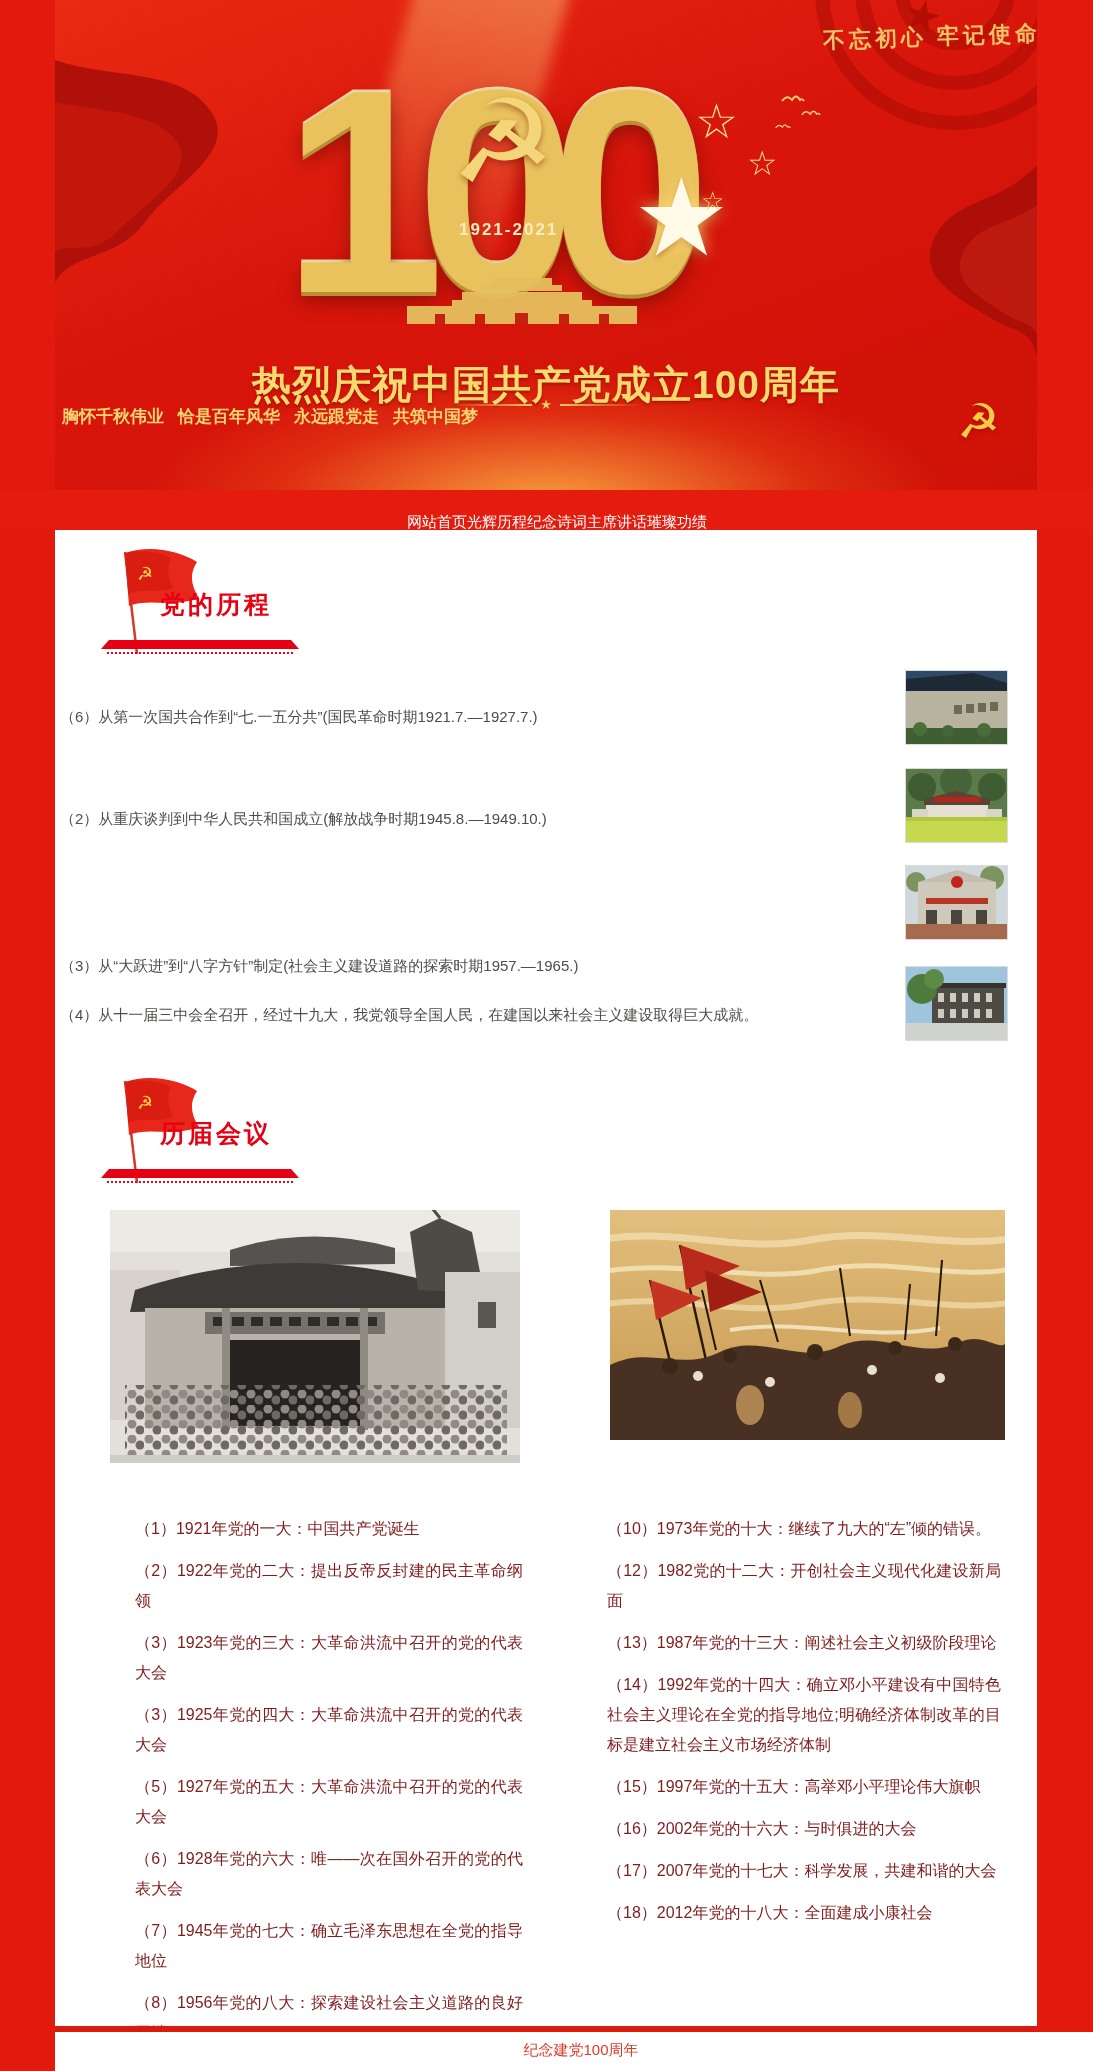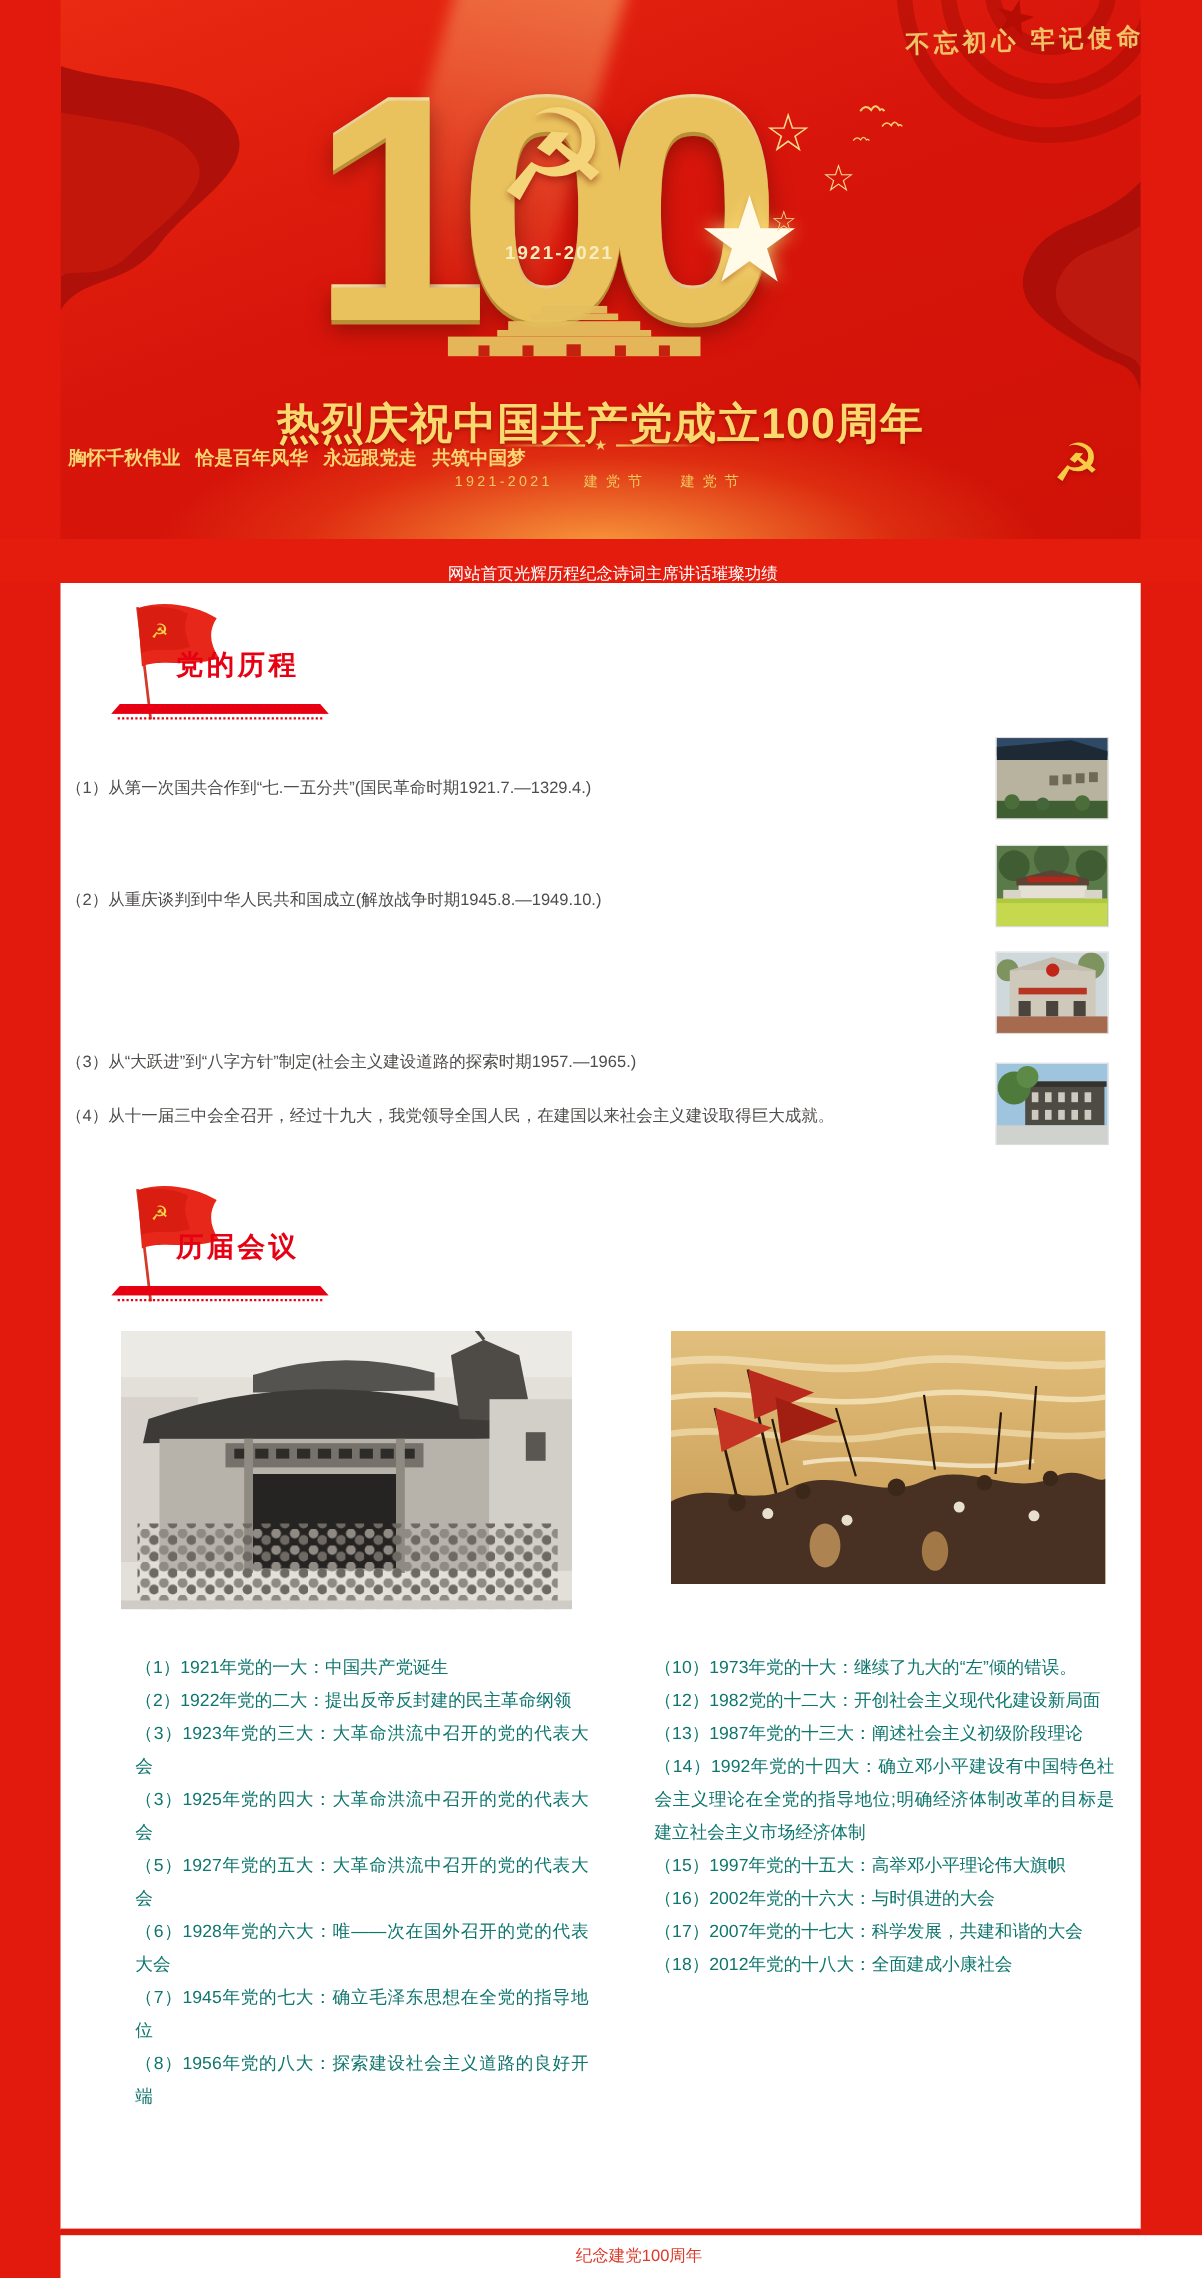--- a/index.html
+++ b/index.html
@@ -112,21 +112,21 @@
     border-top:2px dotted #e60012;
   }
   .hist-item {
     position:absolute; left:5px; width:830px;
     font-size:15px; line-height:21px; color:#4f4d4b;
   }
   .thumb { position:absolute; left:850px; width:103px; height:75px; border:1px solid #dcdcdc; background:#fff; }
   .thumb svg { display:block; }
   .photo { position:absolute; background:#eee; }
   .congress-col { position:absolute; text-align:justify; }
-  .congress-col p { margin:0; font-size:16px; line-height:30px; color:#0f766e; }
+  .congress-col p { margin:12px; font-size:16px; line-height:30px; color:#7f1d1d; }
   
   .footer-bar { position:absolute; left:55px; top:2026px; width:982px; height:6px; background:#da1a0e; }
   .footer {
     position:absolute; left:55px; top:2032px; width:1052px; height:39px; background:#ffffff;
     text-align:center;
   }
   .footer .footer-text { display:inline-block; margin-top:9px; font-size:15px; color:#dd3a2a; }
 </style>
 </head>
 <body>
@@ -187,23 +187,20 @@
 
   <div class="banner-title">热烈庆祝中国共产党成立100周年</div>
   <div class="divider">
     <span class="line l"></span>
     <span class="star">★</span>
     <span class="line r"></span>
   </div>
   <div class="banner-subtitle">
     <span>胸怀千秋伟业</span><span>恰是百年风华</span><span>永远跟党走</span><span>共筑中国梦</span>
   </div>
-  <div class="banner-dates">
-    <span class="y">1921-2021</span><span class="f">建党节</span><span class="f">建党节</span>
-  </div>
   <span class="party-emblem">☭</span>
 </div>
 
 <div class="nav">
   <div class="nav-inner">
     <span class="nav-item">网站首页</span>
     <span class="nav-item">光辉历程</span>
     <span class="nav-item">纪念诗词</span>
     <span class="nav-item">主席讲话</span>
     <span class="nav-item">璀璨功绩</span>
@@ -217,21 +214,21 @@
       <line x1="14" y1="4" x2="26" y2="106" stroke="#d43a28" stroke-width="2.5"></line>
       <path d="M14,5 C40,-4 70,4 86,14 C78,26 80,38 88,50 C62,60 36,50 18,58 Z" fill="#e8271b"></path>
       <path d="M14,5 C30,2 50,4 60,10 C55,22 58,30 62,40 C45,46 28,40 17,46 Z" fill="#c71407" opacity="0.45"></path>
       <text x="26" y="32" font-size="18" fill="#f7d04a">☭</text>
     </svg>
     <div class="sec-title">党的历程</div>
     <div class="bar"></div>
     <div class="dots"></div>
   </div>
 
-  <div class="hist-item" style="top:176px;">（1）从第一次国共合作到“七.一五分共”(国民革命时期1921.7.—1329.4.)</div>
+  <div class="hist-item" style="top:176px;">（6）从第一次国共合作到“七.一五分共”(国民革命时期1921.7.—1927.7.)</div>
   <div class="hist-item" style="top:278px;">（2）从重庆谈判到中华人民共和国成立(解放战争时期1945.8.—1949.10.)</div>
   <div class="hist-item" style="top:380px;margin-top:45px;">（3）从“大跃进”到“八字方针”制定(社会主义建设道路的探索时期1957.—1965.)</div>
   <div class="hist-item" style="top:474px;">（4）从十一届三中会全召开，经过十九大，我党领导全国人民，在建国以来社会主义建设取得巨大成就。</div>
 
   <div class="thumb" style="top:140px;">
     <svg width="101" height="73" viewBox="0 0 101 73">
       <rect width="101" height="73" fill="#b8b39f"></rect>
       <rect width="101" height="16" fill="#2e4a66"></rect>
       <polygon points="0,8 68,2 101,12 101,20 0,20" fill="#1d2a36"></polygon>
       <rect x="48" y="34" width="8" height="9" fill="#6e6a55"></rect>

